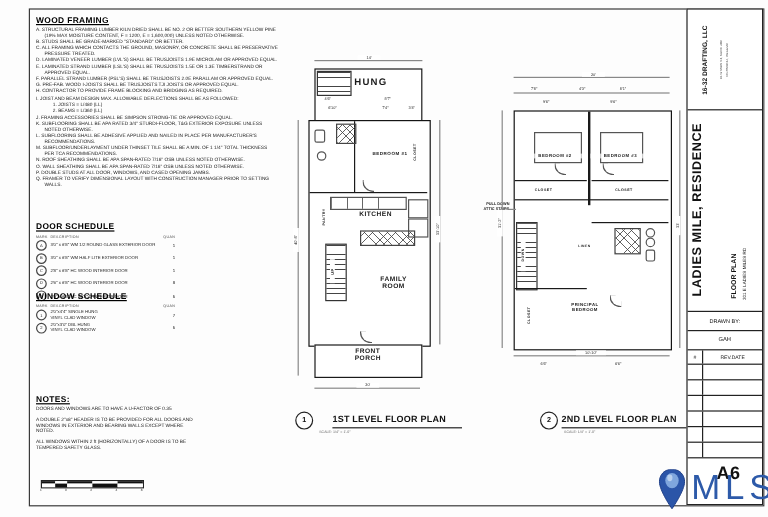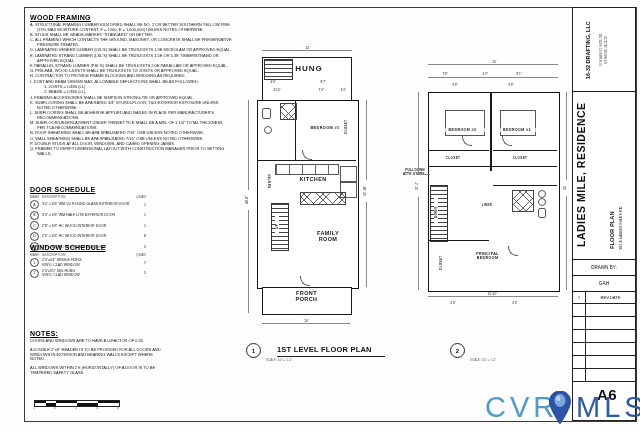--- a/index.html
+++ b/index.html
@@ -274,20 +274,21 @@
   <div class="dim" style="left:90px;top:252px;width:24px;">10'-10"</div>
   <div class="dim" style="left:60px;top:261px;">6'6"</div>
   <div class="dim" style="left:122px;top:261px;">6'6"</div>
 
   <div class="dimline-v" style="left:28px;top:52px;height:198px;"></div>
   <div class="dim vtext" style="left:24px;top:135px;height:22px;">31'-2"</div>
   <div class="dimline-v" style="left:176px;top:52px;height:198px;"></div>
   <div class="dim vtext" style="left:172px;top:140px;height:16px;">33'</div>
 
   <div class="bubble" style="left:60px;top:303px;">2</div>
+  <div class="plan-title" style="left:78px;top:305px;width:110px;">2ND LEVEL FLOOR PLAN</div>
   <div class="scale-note" style="left:80px;top:318px;">SCALE: 1/4" = 1'-0"</div>
 </div>
 
 <div class="abs" style="left:572px;top:7px;width:64px;height:414px;border:1px solid #222;box-sizing:border-box;background:#fff;">
 
   <div class="tb-box" style="top:0;height:84px;">
     <div class="vtext abs" style="left:12px;top:2px;height:80px;font-size:5.5px;font-weight:bold;">16-32 DRAFTING, LLC</div>
     <div class="vtext abs" style="left:27px;top:6px;height:72px;font-size:2.7px;color:#444;">16 W MAIN ST, SUITE 200</div>
     <div class="vtext abs" style="left:32px;top:6px;height:72px;font-size:2.7px;color:#444;">RICHMOND, VA 23220</div>
   </div>
@@ -325,20 +326,19 @@
       <span class="revcell"></span>
     </div>
   <div class="tb-box" style="top:361px;height:13px;display:flex;">
       <span class="revcell"></span>
     </div>
 
   <div class="abs" style="left:24px;top:378px;font-size:15px;font-weight:bold;letter-spacing:.5px;">A6</div>
 </div>
 
 <div class="abs" style="left:483px;top:390px;width:157px;height:41px;z-index:10;">
-  <div class="logo-letters" style="left:2px;color:#4C9CCC;">CVR</div>
   <svg style="position:absolute;left:66px;top:1px;" width="22" height="34" viewBox="0 0 22 34">
     <path d="M11 0 C4.8 0 0.5 4.6 0.5 10.5 C0.5 18 11 33 11 33 C11 33 21.5 18 21.5 10.5 C21.5 4.6 17.2 0 11 0 Z" fill="#2B55A8" stroke="#1C3C85" stroke-width="0.8"></path>
     <ellipse cx="11" cy="9.5" rx="5.6" ry="6.4" fill="#7FA6DD"></ellipse>
     <ellipse cx="9.2" cy="7.2" rx="2.2" ry="2.8" fill="#B9D0EE"></ellipse>
   </svg>
   <div class="logo-letters" style="left:93px;color:#2D5AA9;">MLS</div>
 </div>
 
 </body></html>

